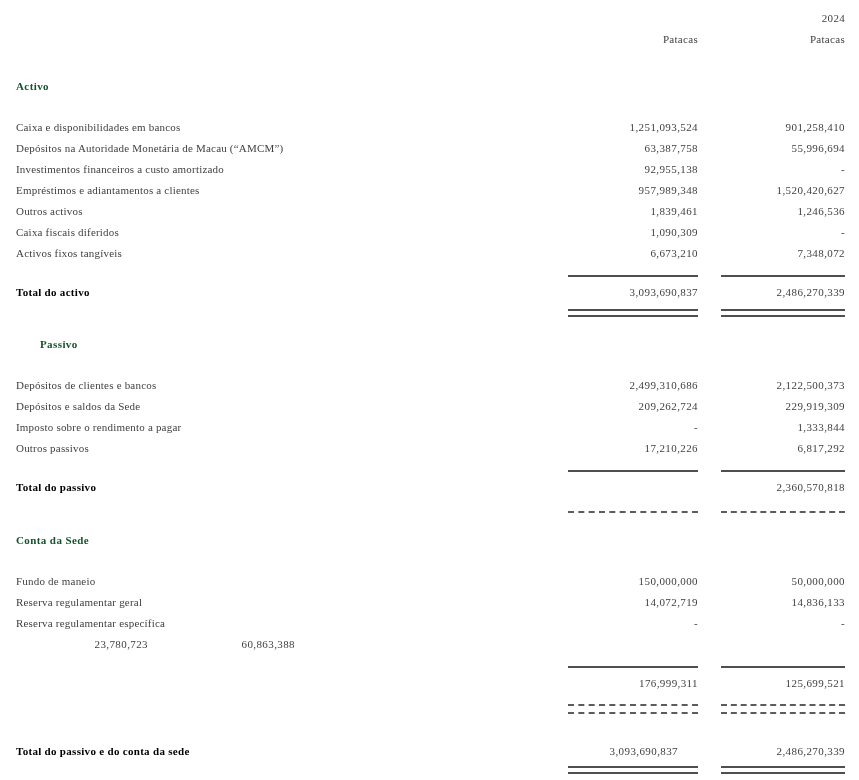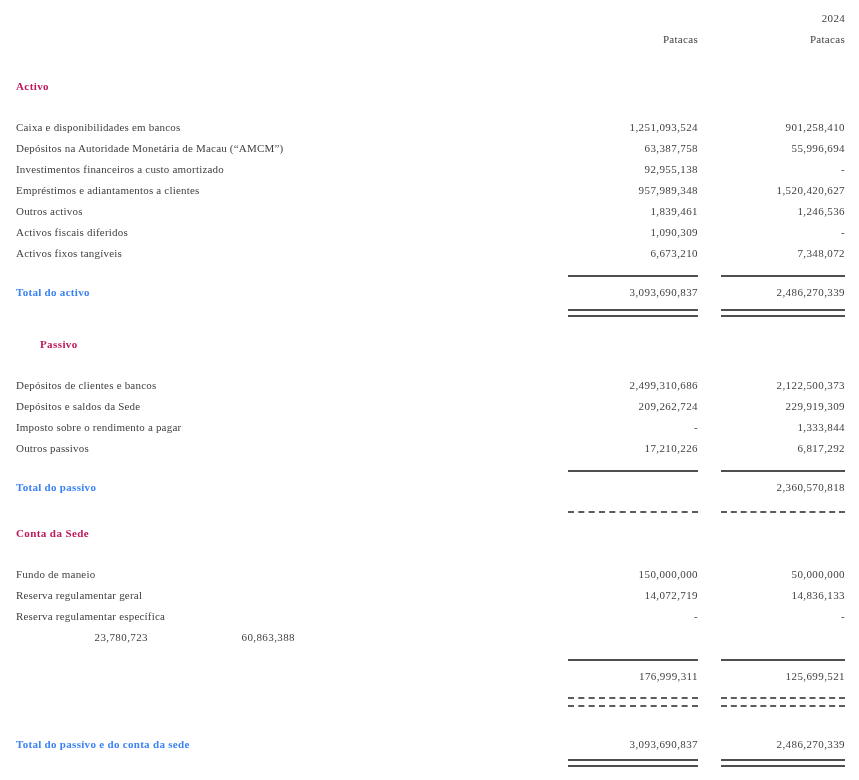--- a/index.html
+++ b/index.html
@@ -13,45 +13,45 @@
     font-size: 11px;
     color: #3f3f3f;
     overflow: hidden;
   }
   .row { display: flex; align-items: baseline; line-height: 21px; }
   .lbl { flex: 1; letter-spacing: 0.2px; }
   .num { text-align: right; letter-spacing: 0.4px; white-space: nowrap; }
   .c1 { width: 132px; }
   .c2 { width: 147px; }
   .hdr .num { letter-spacing: 0.3px; }
-  .section-title { font-weight: 600; color: #be185d; letter-spacing: 0.4px; }
-  .total-row .lbl { font-weight: 600; color: #3b82f6; letter-spacing: 0.3px; }
+  .section-title { font-weight: 600; color: #14532d; letter-spacing: 0.4px; }
+  .total-row .lbl { font-weight: 600; color: #000000; letter-spacing: 0.3px; }
 
   
   .rr { margin: 10px 0 5px 0; }
   .line { display: block; margin-left: auto; height: 0; }
   .c1 .line { width: 130px; }
   .c2 .line { width: 124px; }
   .single  { border-top: 2px solid #4f4f4f; }
   .double  { height: 4px; border-top: 2px solid #4f4f4f; border-bottom: 2px solid #4f4f4f; }
   .dashed  { border-top: 2px dashed #5c5c5c; }
   .ddashed { height: 6px; border-top: 2px dashed #5c5c5c; border-bottom: 2px dashed #5c5c5c; }
 
   
   .mt-title   { margin-top: 26px; }
   .mt-rows    { margin-top: 20px; }
   .mt-total   { margin-top: 0; }
   .rr-above   { margin: 11px 0 5px 0; }
   .rr-below-d { margin: 6px 0 0 0; }
   .rr-dash    { margin: 13px 0 0 0; }
   .mt-passivo { margin-top: 17px; margin-left: 24px; }
-  .mt-sede    { margin-top: 10px; }
+  .mt-sede    { margin-top: 17px; }
   .mt-sub     { margin-top: 4px; }
   .rr-ddash   { margin: 10px 0 0 0; }
-  .mt-grand   { margin-top: 27px; }
+  .mt-grand   { margin-top: 27px; gap: 20px; }
   .rr-grand   { margin: 4px 0 0 0; }
 </style>
 </head>
 <body>
 
 <div class="page">
 
   <div class="row hdr">
     <span class="lbl"></span>
     <span class="num c1">2024</span>
@@ -86,21 +86,21 @@
       <span class="lbl">Empréstimos e adiantamentos a clientes</span>
       <span class="num c1">957,989,348</span>
       <span class="num c2">1,520,420,627</span>
     </div>
     <div class="row">
       <span class="lbl">Outros activos</span>
       <span class="num c1">1,839,461</span>
       <span class="num c2">1,246,536</span>
     </div>
     <div class="row">
-      <span class="lbl">Activos fiscais diferidos</span>
+      <span class="lbl">Caixa fiscais diferidos</span>
       <span class="num c1">1,090,309</span>
       <span class="num c2">-</span>
     </div>
     <div class="row">
       <span class="lbl">Activos fixos tangíveis</span>
       <span class="num c1">6,673,210</span>
       <span class="num c2">7,348,072</span>
     </div>
   </div>
 

